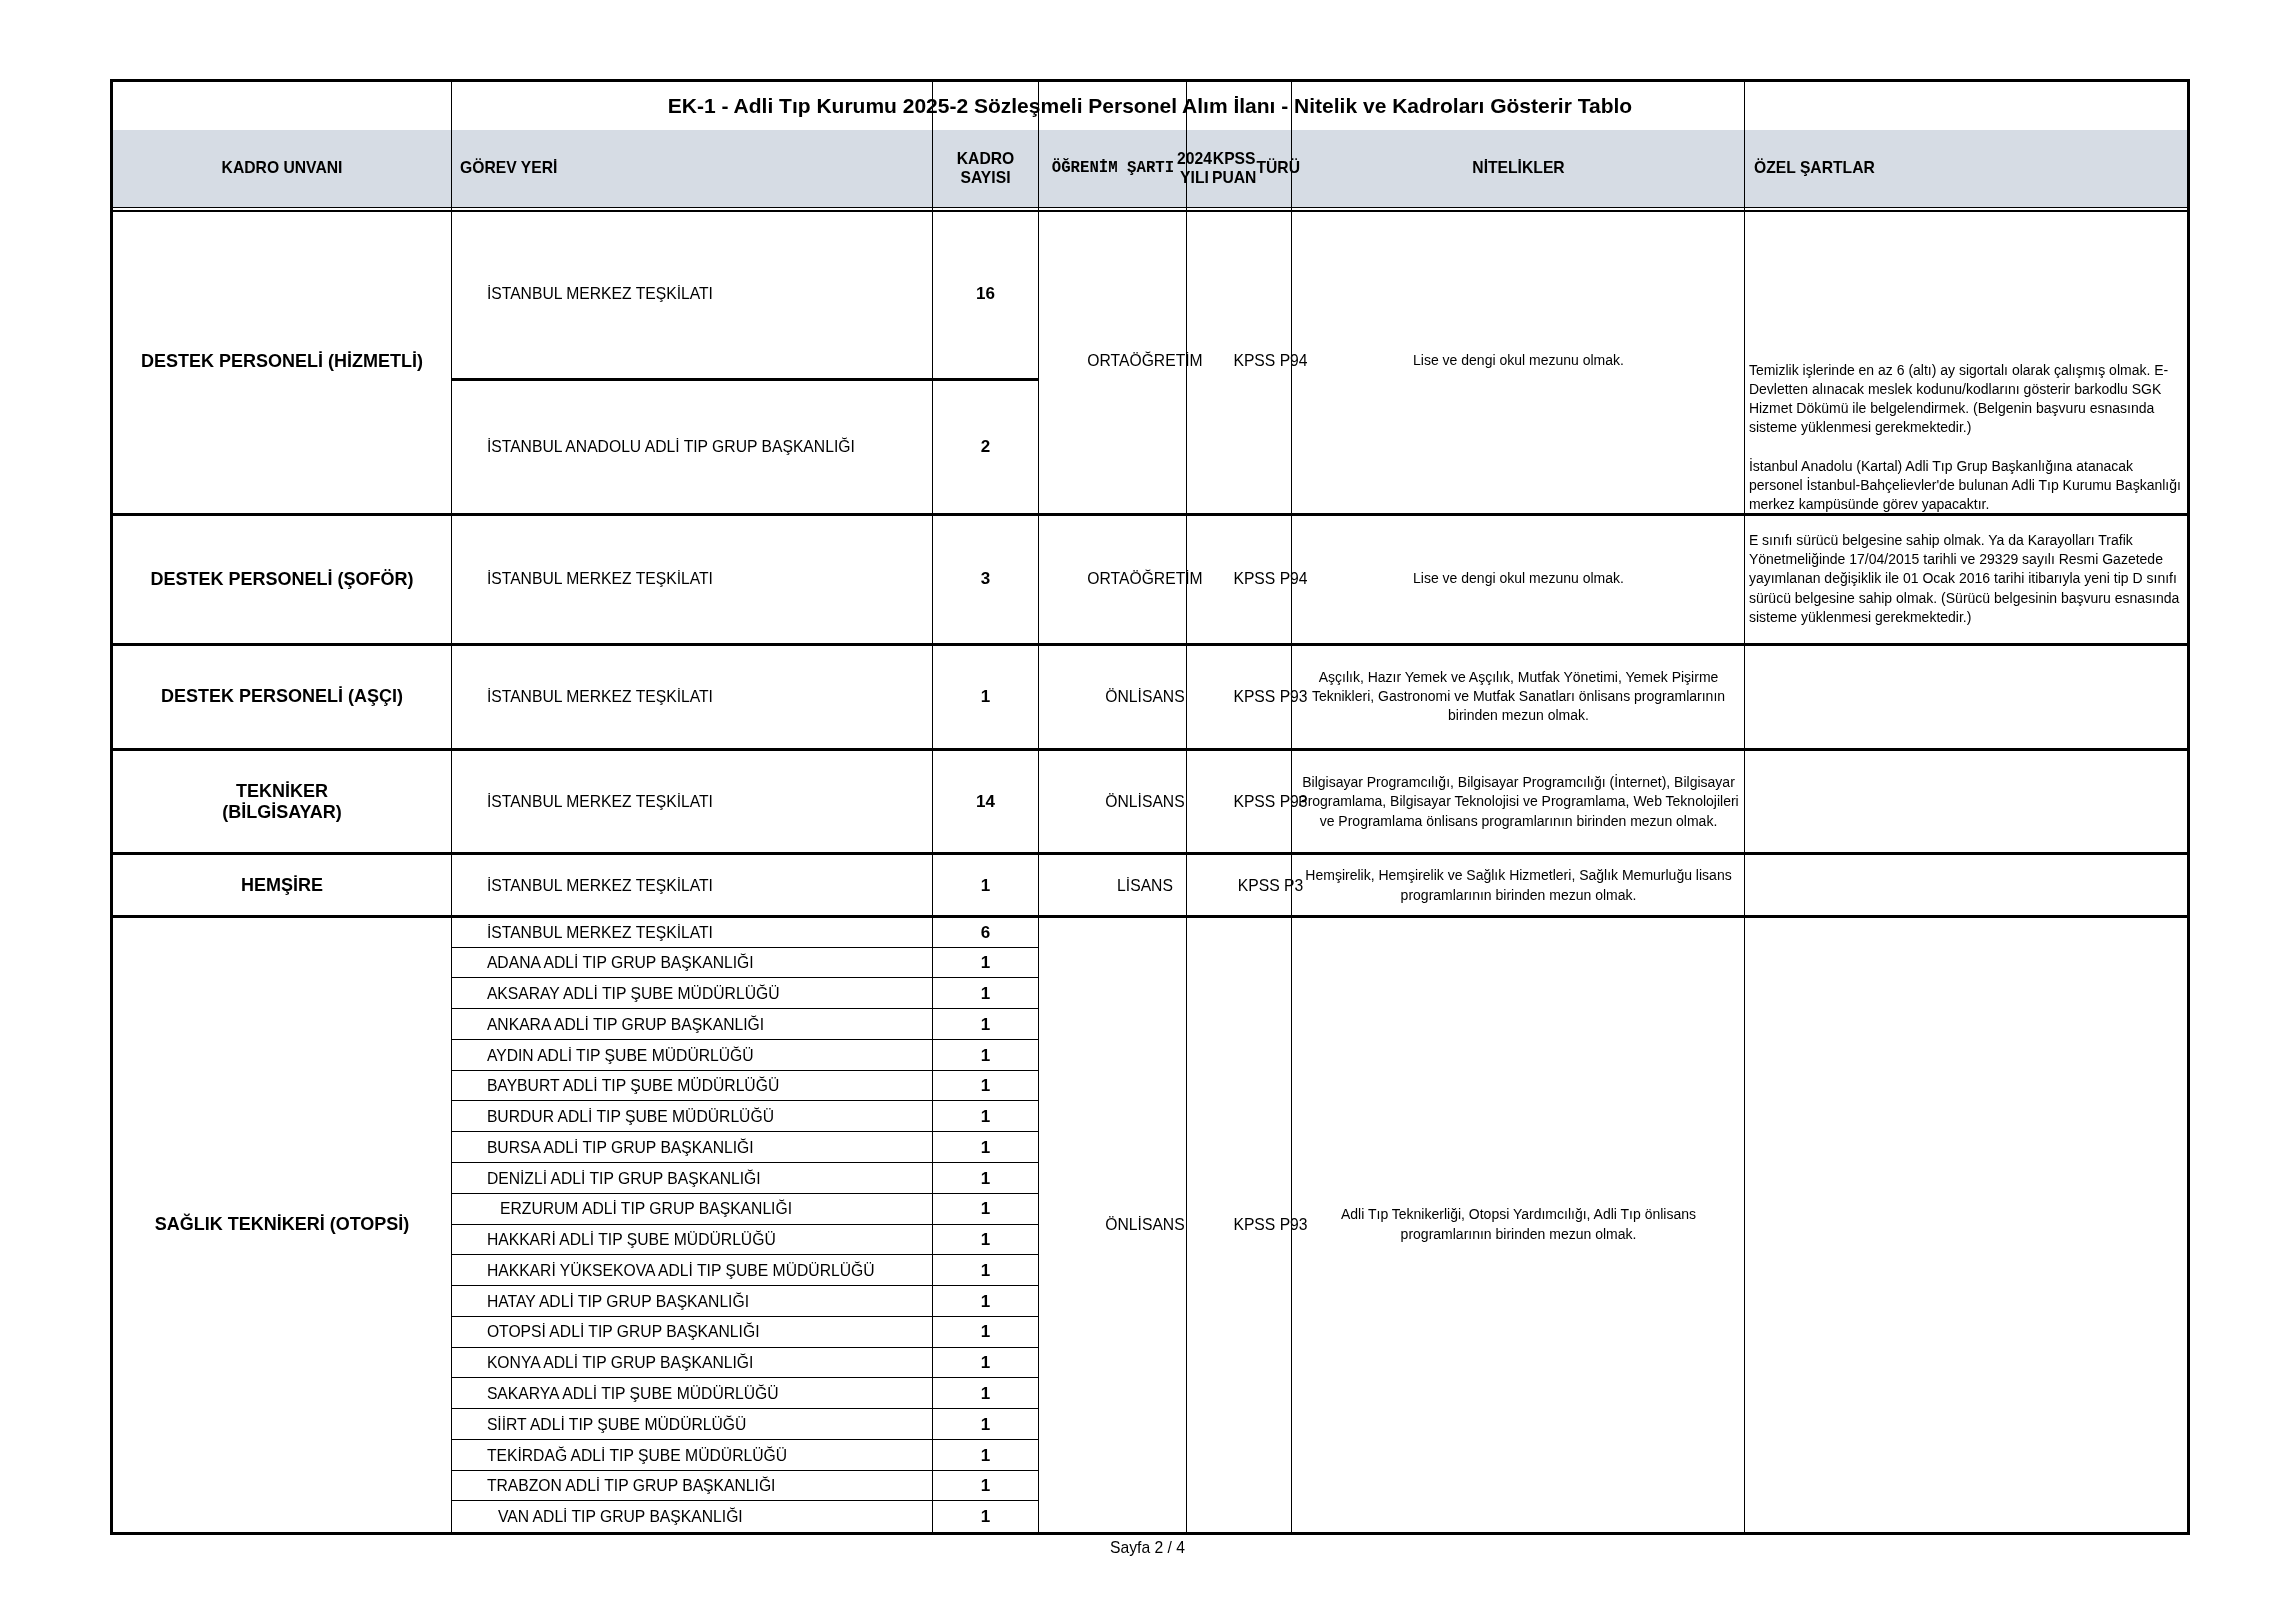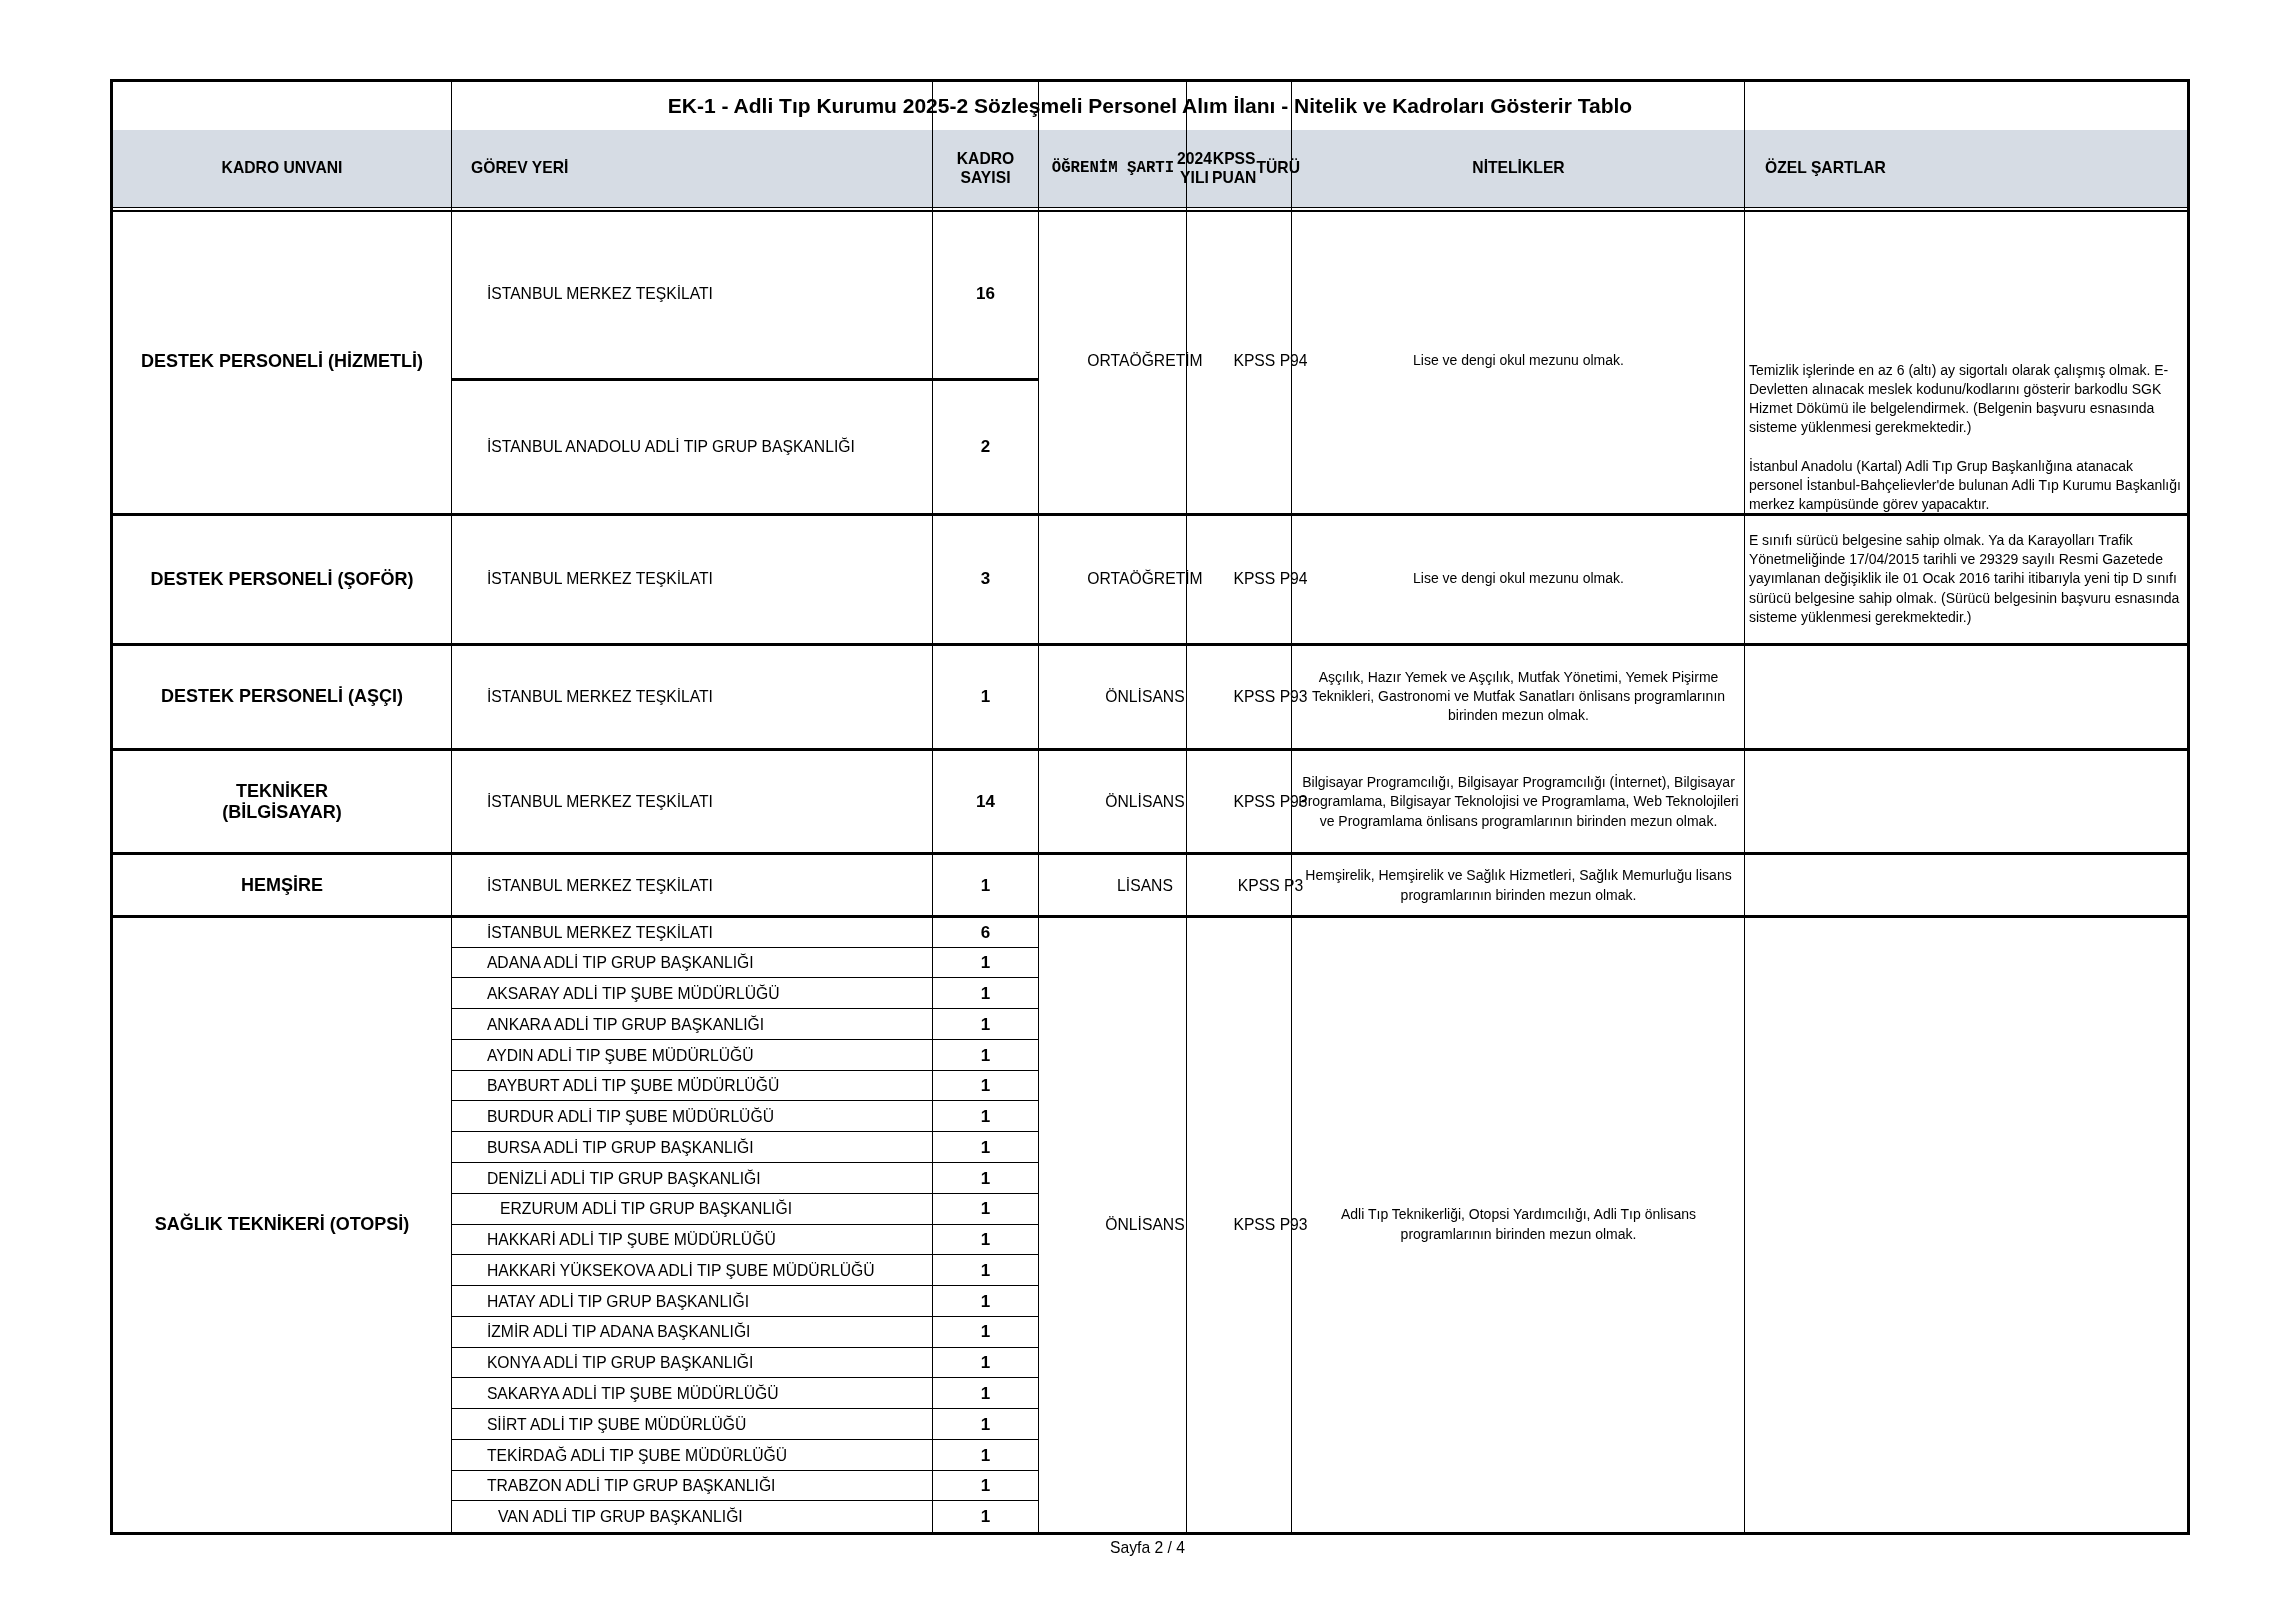--- a/index.html
+++ b/index.html
@@ -13,21 +13,21 @@
   .title { position:absolute; left:0; top:0; right:0; height:48px; display:flex;
            align-items:center; justify-content:center; font-weight:bold; font-size:21px;
            border-bottom:2.6px solid #000; }
   .hdr { position:absolute; left:0; right:0; top:48px; height:77px; background:#D6DCE4;
          border-bottom:2px solid #000; }
   .hdr-gap { position:absolute; left:0; right:0; top:126px; height:2px; background:#fff; }
   .hdr-line2 { position:absolute; left:0; right:0; top:128px; height:2px; background:#000; }
   .hcell { position:absolute; top:0; height:77px; display:flex; align-items:center;
            justify-content:center; text-align:center; font-weight:bold; font-size:15.7px;
            line-height:1.2; box-sizing:border-box; }
-  .hcell.left { justify-content:flex-start; padding-left:20px; text-align:right; }
+  .hcell.left { justify-content:flex-start; padding-left:9px; text-align:right; }
   .vline { position:absolute; width:1.3px; background:#000; }
   .hline { position:absolute; height:1.3px; background:#000; }
   .hline.thick { height:2.6px; }
   .txt-b { font-weight:bold; font-size:18px; }
   .txt { font-size:15.7px;margin-left:32px; }
   .small { font-size:14px; line-height:1.36; }
   .left { justify-content:flex-start; text-align:left; padding-left:2.6px; }
   .lefttop { justify-content:flex-start; text-align:left; padding-left:2.6px; }
   .num { font-weight:bold; font-size:17px; }
   .footer { position:absolute; top:1539px; left:0; width:2295px; text-align:center;
@@ -145,21 +145,21 @@
         <div class="hline" style="left:338px;width:587px;top:1111px;"></div>
         <div class="cell txt left" style="left:338px;width:482px;top:1142px;height:31px;padding:0 3.9px;">HAKKARİ ADLİ TIP ŞUBE MÜDÜRLÜĞÜ</div>
         <div class="cell num" style="left:820px;width:105px;top:1142px;height:31px;padding:0 3.9px;">1</div>
         <div class="hline" style="left:338px;width:587px;top:1142px;"></div>
         <div class="cell txt left" style="left:338px;width:482px;top:1173px;height:31px;padding:0 3.9px;">HAKKARİ YÜKSEKOVA ADLİ TIP ŞUBE MÜDÜRLÜĞÜ</div>
         <div class="cell num" style="left:820px;width:105px;top:1173px;height:31px;padding:0 3.9px;">1</div>
         <div class="hline" style="left:338px;width:587px;top:1172px;"></div>
         <div class="cell txt left" style="left:338px;width:482px;top:1204px;height:31px;padding:0 3.9px;">HATAY ADLİ TIP GRUP BAŞKANLIĞI</div>
         <div class="cell num" style="left:820px;width:105px;top:1204px;height:31px;padding:0 3.9px;">1</div>
         <div class="hline" style="left:338px;width:587px;top:1203px;"></div>
-        <div class="cell txt left" style="left:338px;width:482px;top:1234px;height:31px;padding:0 3.9px;">İZMİR ADLİ TIP ADANA BAŞKANLIĞI</div>
+        <div class="cell txt left" style="left:338px;width:482px;top:1234px;height:31px;padding:0 3.9px;">OTOPSİ ADLİ TIP GRUP BAŞKANLIĞI</div>
         <div class="cell num" style="left:820px;width:105px;top:1234px;height:31px;padding:0 3.9px;">1</div>
         <div class="hline" style="left:338px;width:587px;top:1234px;"></div>
         <div class="cell txt left" style="left:338px;width:482px;top:1265px;height:31px;padding:0 3.9px;">KONYA ADLİ TIP GRUP BAŞKANLIĞI</div>
         <div class="cell num" style="left:820px;width:105px;top:1265px;height:31px;padding:0 3.9px;">1</div>
         <div class="hline" style="left:338px;width:587px;top:1265px;"></div>
         <div class="cell txt left" style="left:338px;width:482px;top:1296px;height:31px;padding:0 3.9px;">SAKARYA ADLİ TIP ŞUBE MÜDÜRLÜĞÜ</div>
         <div class="cell num" style="left:820px;width:105px;top:1296px;height:31px;padding:0 3.9px;">1</div>
         <div class="hline" style="left:338px;width:587px;top:1295px;"></div>
         <div class="cell txt left" style="left:338px;width:482px;top:1327px;height:31px;padding:0 3.9px;">SİİRT ADLİ TIP ŞUBE MÜDÜRLÜĞÜ</div>
         <div class="cell num" style="left:820px;width:105px;top:1327px;height:31px;padding:0 3.9px;">1</div>

